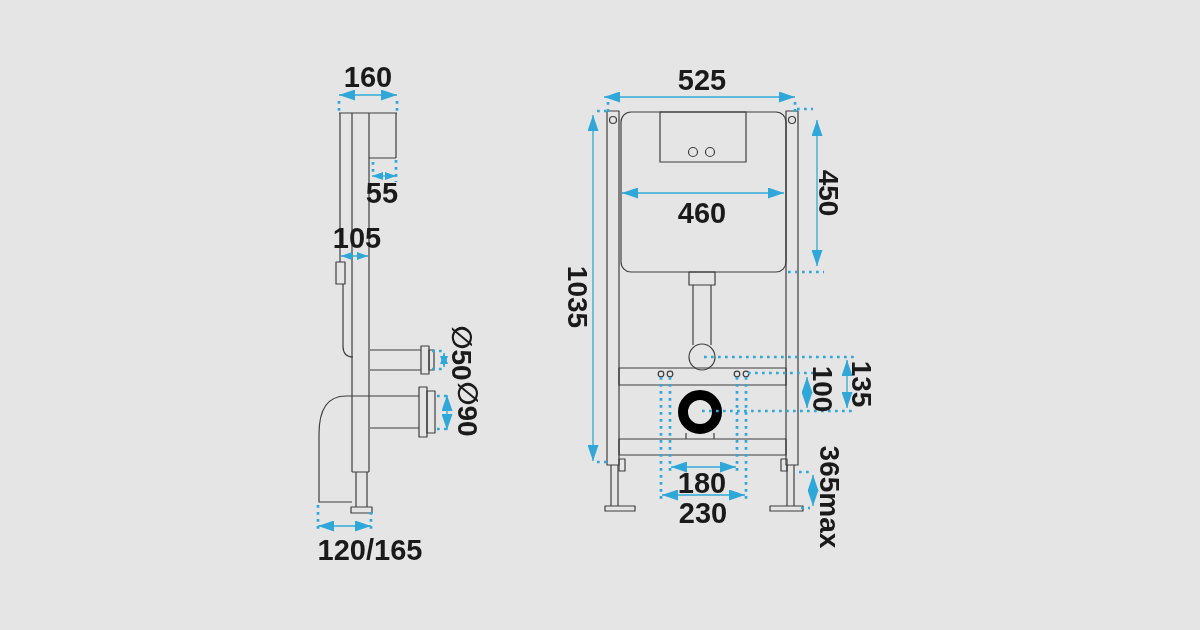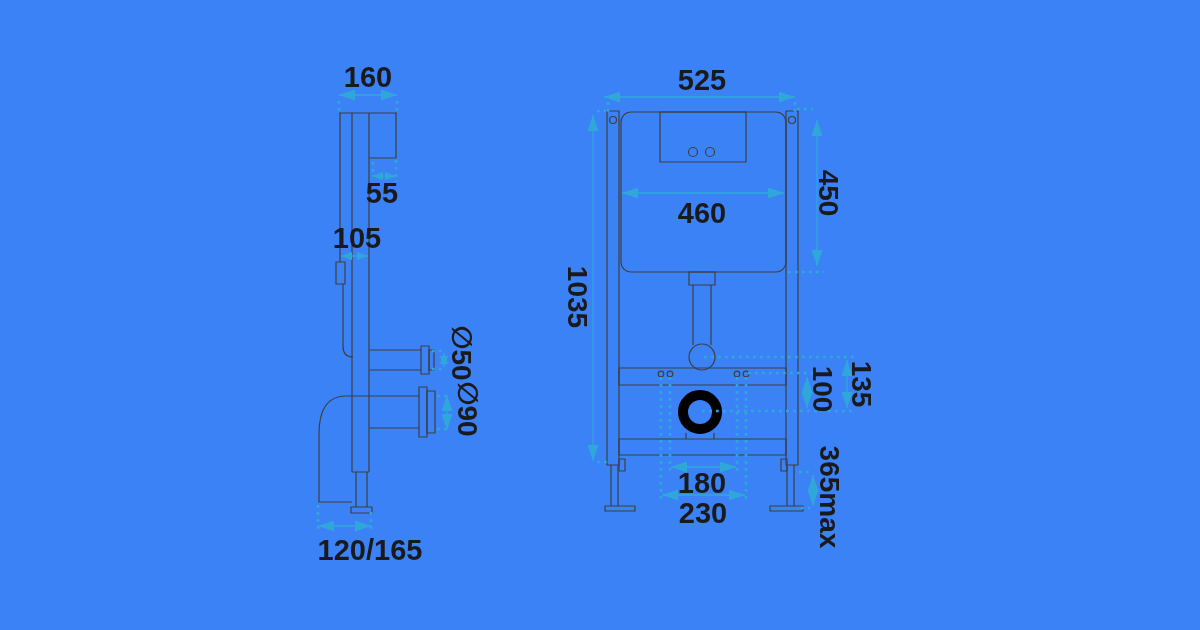--- a/index.html
+++ b/index.html
@@ -1,16 +1,16 @@
 <!DOCTYPE html>
 <html><head>
 <meta charset="utf-8">
 <style>
   html,body{margin:0;padding:0;background:#ffffff;}
-  .stage{position:relative;width:1200px;height:630px;background:#3b82f6;overflow:hidden;}
+  .stage{position:relative;width:1200px;height:630px;background:#e5e5e5;overflow:hidden;}
   .ln{stroke:#3f3f3f;stroke-width:1.2;fill:none;stroke-linejoin:round;stroke-linecap:butt;}
   .ring{stroke:#000000;stroke-width:10;fill:none;}
   .cy{stroke:#2fa8d9;stroke-width:1.3;fill:none;}
   .dot{stroke:#2fa8d9;stroke-width:2.7;stroke-dasharray:2.7 4.3;fill:none;stroke-linecap:butt;}
   .txt{font-family:"Liberation Sans","DejaVu Sans",sans-serif;font-size:29px;font-weight:600;
        fill:#1a1a1a;text-anchor:middle;dominant-baseline:central;}
   .txtv{font-size:28px;}
 </style>
 </head>
 <body>

